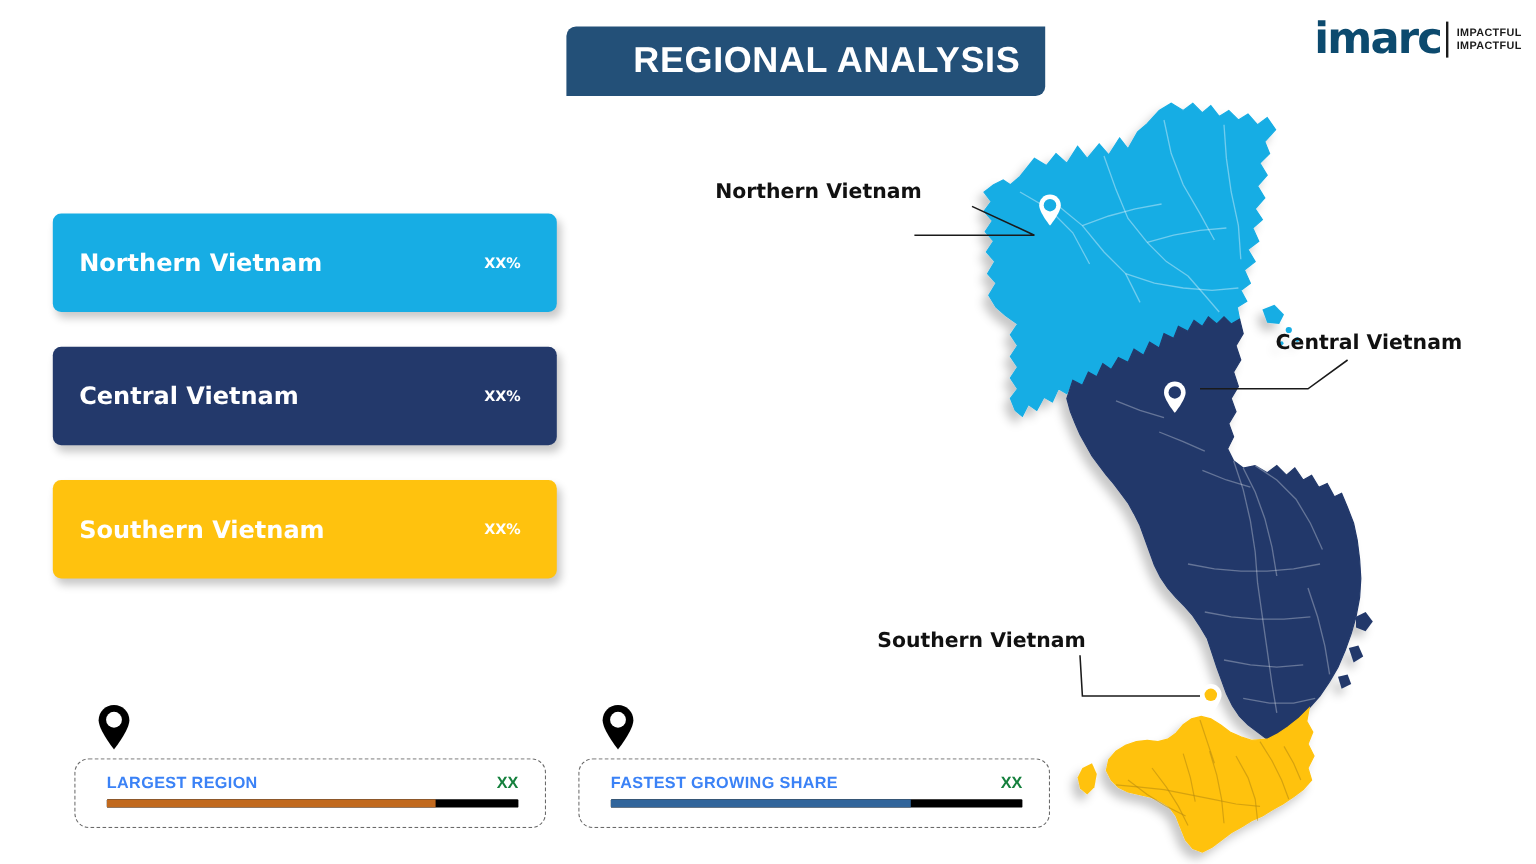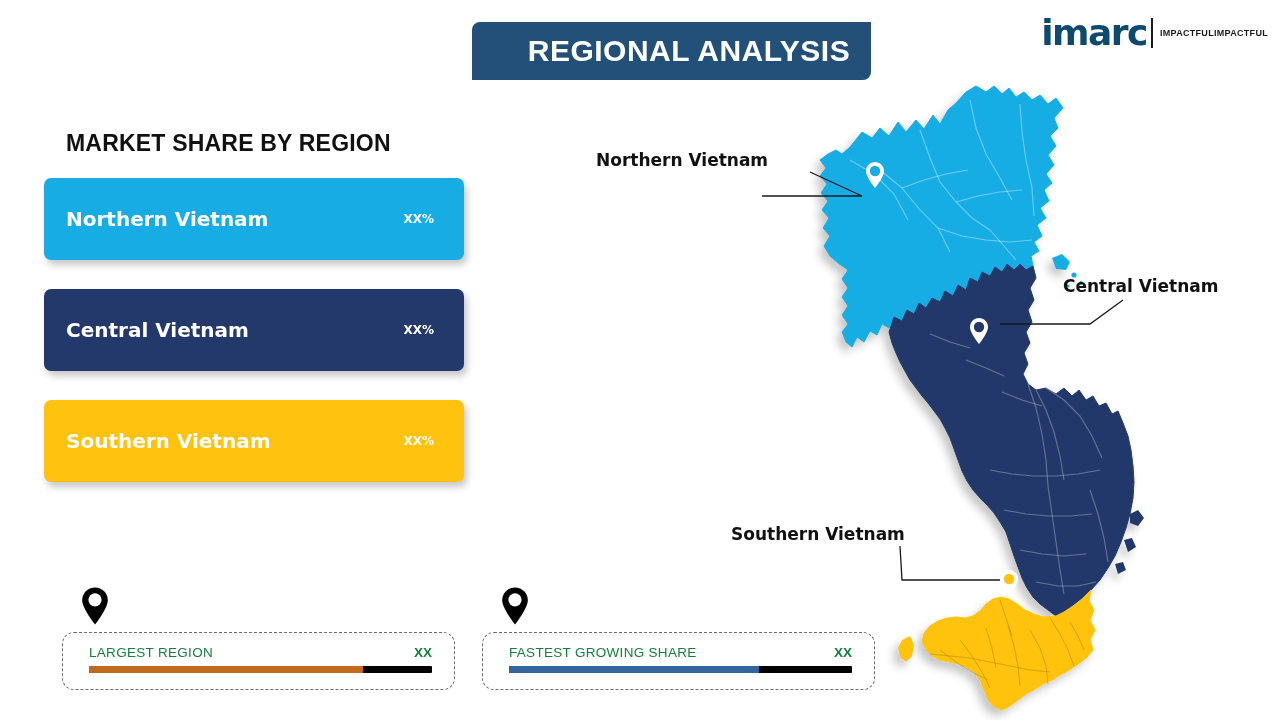--- a/index.html
+++ b/index.html
@@ -64,21 +64,21 @@
     font-family: "DejaVu Sans", sans-serif;
   }
   #logo .logo-divider {
     width: 2px;
     height: 30px;
     background: #1a1a1a;
     margin: 0 7px 0 4px;
   }
   #logo .logo-tag {
     display: flex;
-    flex-direction: row;
+    flex-direction: column;
     justify-content: flex-start;
     line-height: 11px;
   }
   #logo .logo-tag span {
     font-size: 9px;
     font-weight: bold;
     color: #1a1a1a;
     letter-spacing: 0.3px;
     font-family: "Liberation Sans", sans-serif;
   }
@@ -156,22 +156,22 @@
     right: 22px;
     top: 12px;
   }
   .stat-row {
     display: flex;
     align-items: baseline;
     justify-content: space-between;
   }
   .stat-label {
     font-size: 13.5px;
-    font-weight: normal;
-    color: #15803d;
+    font-weight: bold;
+    color: #3b82f6;
     letter-spacing: 0.3px;
     font-family: "Liberation Sans", sans-serif;
   }
   .stat-value {
     font-size: 13.5px;
     font-weight: bold;
     color: #15803d;
     font-family: "Liberation Sans", sans-serif;
   }
   .stat-track {
@@ -231,21 +231,20 @@
 
   <div id="logo">
     <span class="logo-mark">imarc</span>
     <span class="logo-divider"></span>
     <span class="logo-tag">
       <span>IMPACTFUL</span>
       <span>IMPACTFUL</span>
     </span>
   </div>
 
-  <div id="share-heading">MARKET SHARE BY REGION</div>
 
   <div id="legend-list">
     <div class="legend-bar" style="background:#17ADE4;">
       <span class="lb-name">Northern Vietnam</span>
       <span class="lb-value">XX%</span>
     </div>
     <div class="legend-bar" style="background:#23396B;">
       <span class="lb-name">Central Vietnam</span>
       <span class="lb-value">XX%</span>
     </div>

